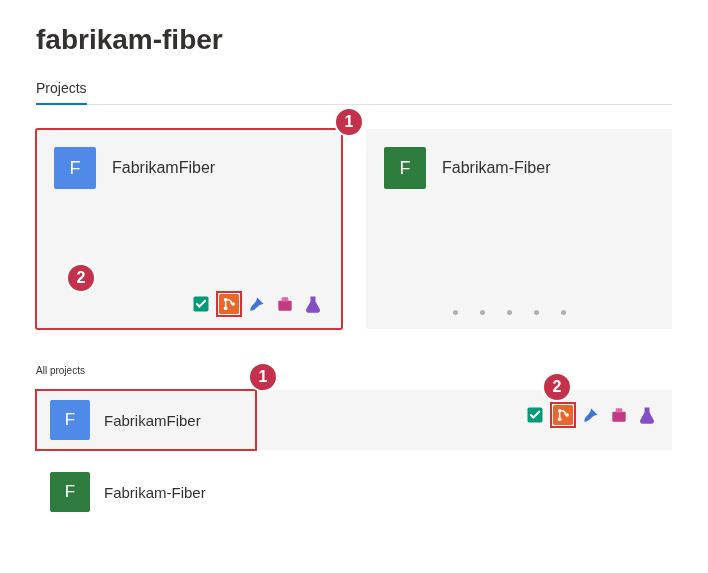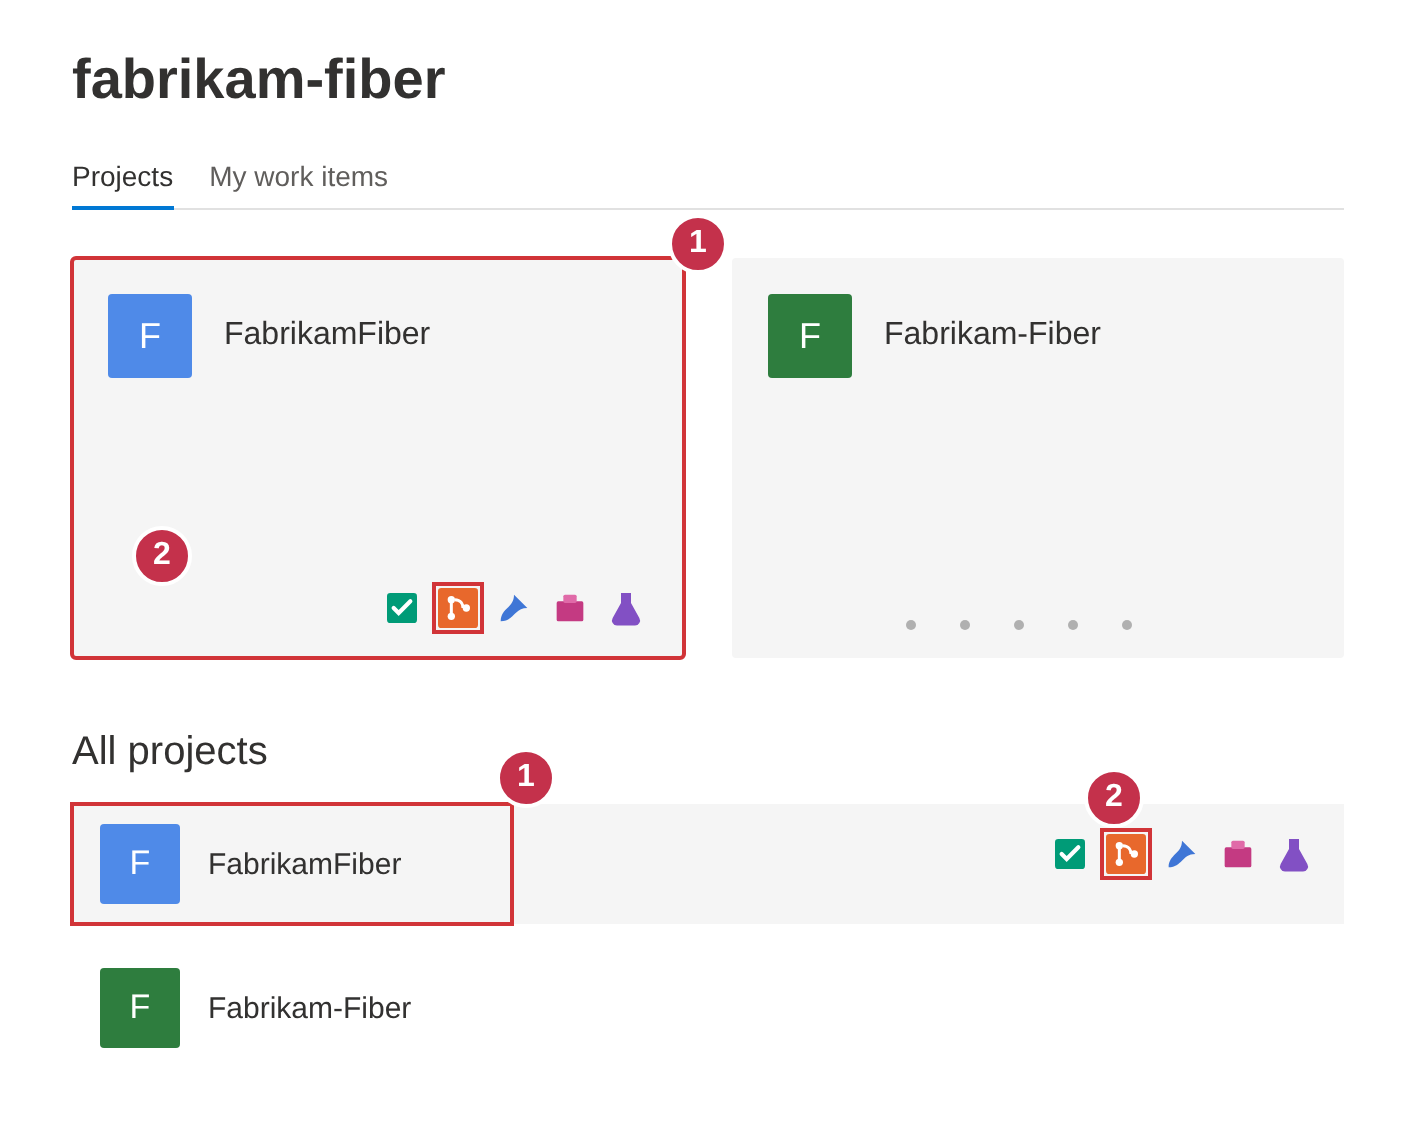--- a/index.html
+++ b/index.html
@@ -10,21 +10,21 @@
       padding: 24px 36px;
       width: 708px;
     }
     .page-title {
       font-size: 28px;
       font-weight: 600;
       margin-bottom: 18px;
     }
     .tabs {
       display: flex;
-      gap: 18px;
+      gap: 2px;
       border-bottom: 1px solid #e1e1e1;
       margin-bottom: 24px;
     }
     .tab {
       font-size: 14px;
       color: #605e5c;
       padding: 6px 0 8px 0;
       cursor: pointer;
       position: relative;
     }
@@ -112,21 +112,21 @@
       border: 2px solid #fff;
       color: #fff;
       font-size: 16px;
       font-weight: 600;
       display: flex;
       align-items: center;
       justify-content: center;
       z-index: 10;
     }
     .section-title {
-      font-size: 20px;
+      font-size: 10px;
       color: #323130;
       margin-bottom: 14px;
     }
     .list-row {
       display: flex;
       align-items: center;
       gap: 14px;
       padding: 10px 14px;
       position: relative;
       cursor: pointer;
@@ -146,21 +146,20 @@
       outline-offset: 0;
     }
   </style>
 </head>
 <body>
 
 <h1 class="page-title">fabrikam-fiber</h1>
 
 <div class="tabs">
   <div class="tab active">Projects</div>
-  <div class="tab">My work items</div>
 </div>
 
 <div class="cards-row">
 
   <div class="project-card highlight-red">
     <div class="callout" style="top:-22px; right:-22px;">1</div>
     <div class="card-head">
       <div class="avatar blue">F</div>
       <div class="card-title">FabrikamFiber</div>
     </div>

